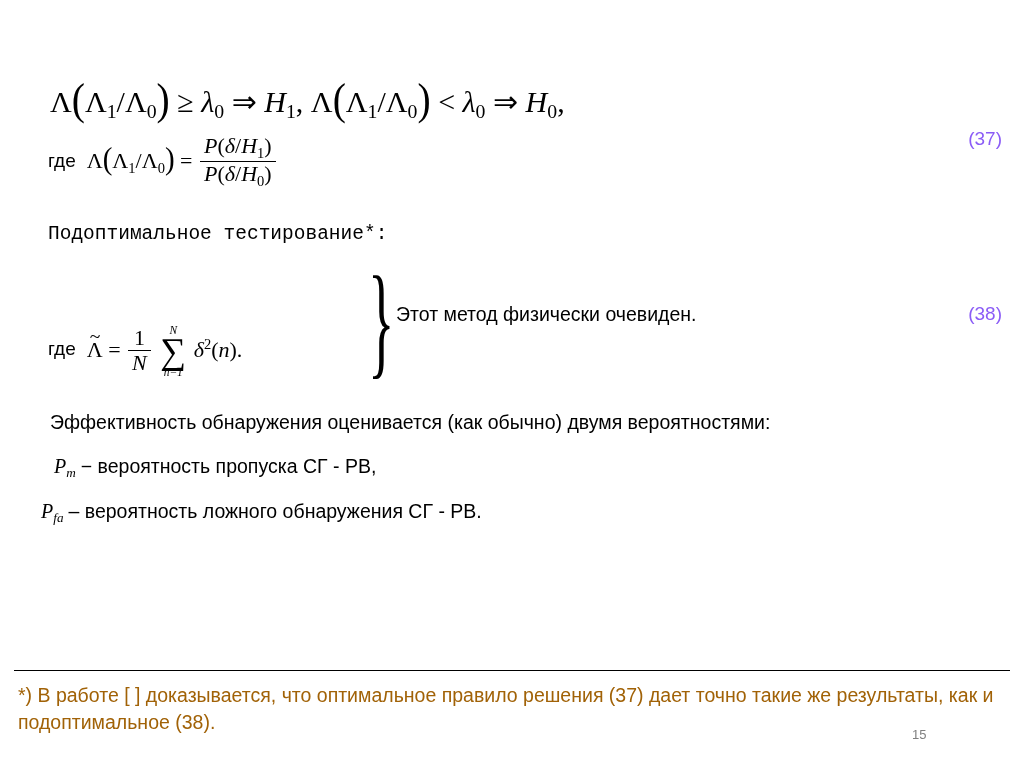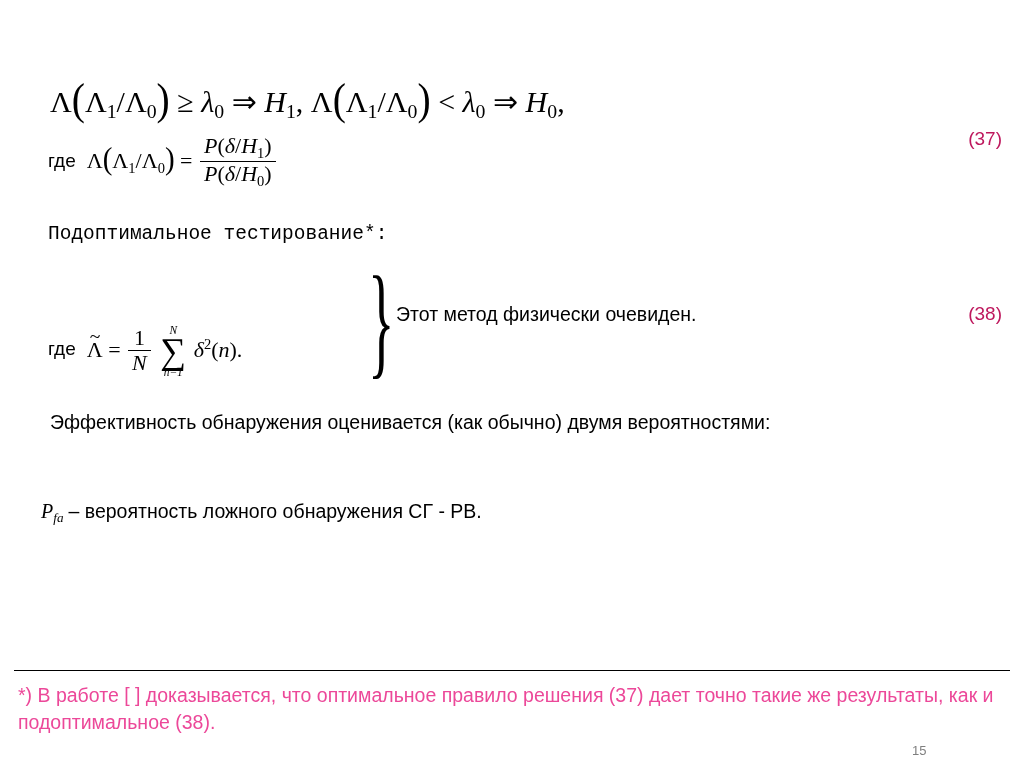--- a/index.html
+++ b/index.html
@@ -92,21 +92,21 @@
     font-family: "Liberation Sans", sans-serif;
     font-style: normal;
     font-size: 19px;
     vertical-align: 0.1em;
   }
   .tag {
     position: absolute;
     right: 22px;
     font-family: "Liberation Sans", sans-serif;
     font-size: 19px;
-    color: #be185d;
+    color: #8b5cf6;
   }
   .subhead {
     position: absolute;
     left: 48px;
     top: 223px;
     font-size: 19.5px;
     color: #000;
     font-family: Liberation Mono, monospace;
   }
   
@@ -212,29 +212,28 @@
     height: 1px;
     background: #000;
   }
   .footnote {
     position: absolute;
     left: 18px;
     top: 682px;
     width: 990px;
     font-size: 19.5px;
     line-height: 1.38;
-    color: #ec4899;
+    color: #a16207;
   }
   .page-number {
     position: absolute;
     left: 912px;
     top: 727px;
     font-size: 13px;
     color: #7f7f7f;
-    margin-top: 16px;
   }
 </style>
 </head>
 <body>
 
 <div class="slide">
 
 
   <div class="eq37-line1 math">
     <span class="up">Λ</span><span class="big-paren">(</span><span class="up">Λ</span><span class="subup">1</span><span class="up">/</span><span class="up">Λ</span><span class="subup">0</span><span class="big-paren">)</span>
@@ -279,20 +278,24 @@
     </span>
     <span>δ</span><span class="sup">2</span><span class="up">(</span><span>n</span><span class="up">).</span>
   </div>
 
   <div class="brace">}</div>
   <div class="note-38">Этот метод физически очевиден.</div>
   <div class="tag" style="top:303px;">(38)</div>
 
   <div class="para-eff">Эффективность обнаружения оценивается (как обычно) двумя вероятностями:</div>
 
+  <div class="prob-line1 math">
+    <span>P</span><span class="sub">m</span>
+    <span class="txt">− вероятность пропуска СГ - РВ,</span>
+  </div>
 
   <div class="prob-line2 math">
     <span>P</span><span class="sub">fa</span>
     <span class="txt">– вероятность ложного обнаружения СГ - РВ.</span>
   </div>
 
   <div class="hr"></div>
   <div class="footnote">*) В работе [   ] доказывается, что оптимальное правило решения (37) дает точно такие же результаты, как и подоптимальное (38).</div>
   <div class="page-number">15</div>
 

